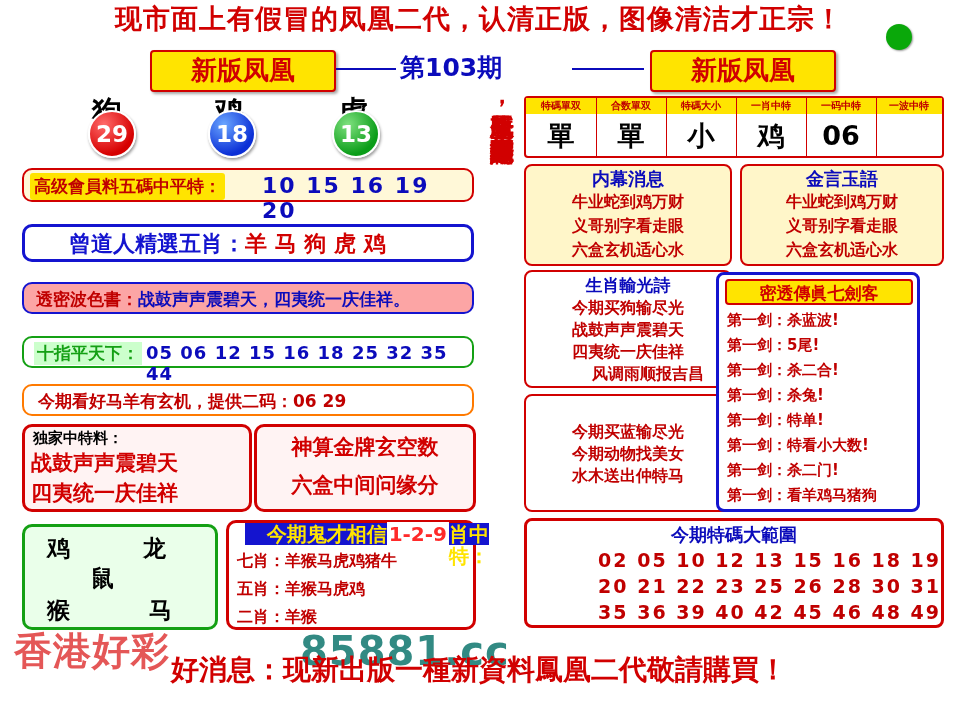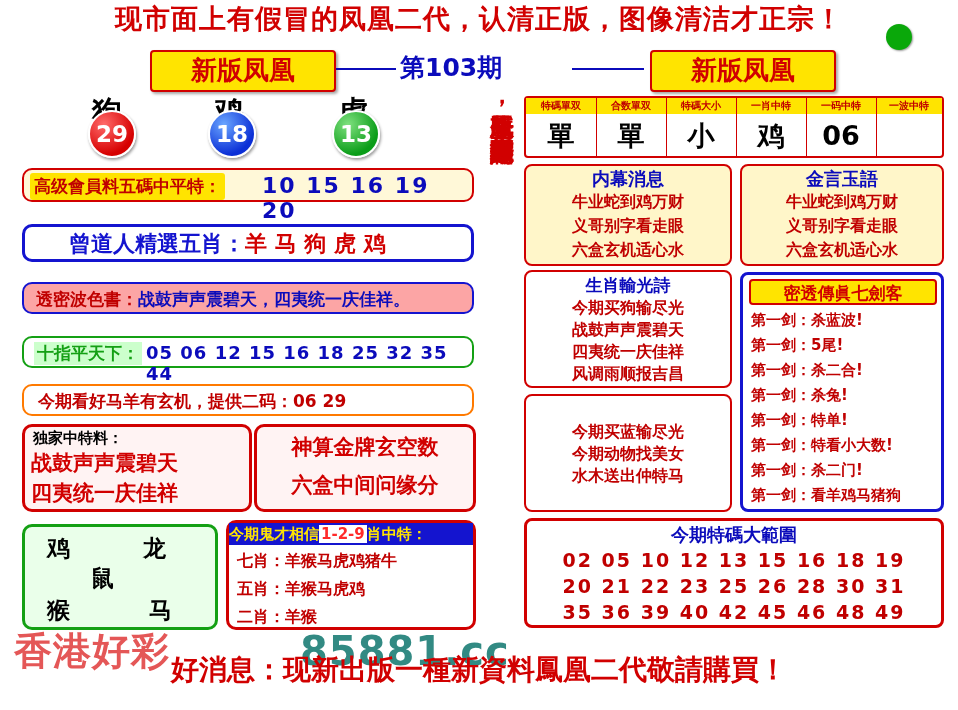--- a/index.html
+++ b/index.html
@@ -117,22 +117,22 @@
     background:#eaffea;border:3px solid #14a014;
   }
   .cluster span{position:absolute;font-size:23px;font-weight:bold;color:#000;}
 
   
   .box-ghost{
     left:226px;top:520px;width:250px;height:110px;
     background:#fff;border:3px solid #d10000;
   }
   .box-ghost .hdr{
-    position:absolute;left:0;top:0;width:100%;height:22px;background:#1414cf;
-    color:#ffe400;font-size:15px;font-weight:bold;text-align:left;line-height:22px;
+    position:absolute;left:16px;top:0;width:100%;height:22px;background:#1414cf;
+    color:#ffe400;font-size:20px;font-weight:bold;text-align:right;line-height:22px;
   }
   .box-ghost .hdr .hl{color:#ff2a2a;background:#ffffff;padding:0 2px;}
   .box-ghost .r{position:absolute;left:8px;font-size:16px;font-weight:bold;color:#c00000;}
 
   
   .vert{
     position:absolute;left:480px;top:96px;width:34px;height:560px;
     color:#d10000;font-size:24px;font-weight:bold;line-height:25px;
     writing-mode:vertical-rl;text-orientation:upright;letter-spacing:0px;
   }
@@ -171,37 +171,37 @@
 
   .p-poem2{
     left:524px;top:394px;width:208px;height:118px;
     background:#fff;border:2px solid #d10000;border-radius:8px;
   }
   .p-poem2 .hd{position:absolute;left:0;top:2px;width:100%;text-align:center;font-size:17px;font-weight:bold;color:#0b0bbb;}
   .p-poem2 .ln{position:absolute;left:0;width:100%;text-align:center;font-size:16px;font-weight:bold;color:#c00000;}
 
   
   .p-sword{
-    left:740px;top:272px;width:204px;height:240px;
+    left:716px;top:272px;width:204px;height:240px;
     background:#fff;border:3px solid #1414cf;border-radius:8px;
   }
   .p-sword .hd{
     position:absolute;left:6px;top:4px;width:188px;height:26px;background:#ffe400;
     border:2px solid #d10000;border-radius:4px;color:#d10000;font-size:17px;font-weight:bold;
     text-align:center;line-height:24px;box-sizing:border-box;
   }
   .p-sword .row{position:absolute;left:8px;font-size:15px;font-weight:bold;color:#c00000;}
 
   
   .p-range{
     left:524px;top:518px;width:420px;height:110px;
     background:#fff;border:3px solid #d10000;border-radius:8px;
   }
   .p-range .hd{position:absolute;left:0;top:2px;width:100%;text-align:center;font-size:18px;font-weight:bold;color:#0b0bbb;}
-  .p-range .nums{position:absolute;left:0;width:100%;text-align:center;font-size:19px;font-weight:bold;color:#c00000;letter-spacing:2px;}
+  .p-range .nums{position:absolute;left:0;width:100%;text-align:right;font-size:19px;font-weight:bold;color:#c00000;letter-spacing:2px;}
 
   
   .bottom{
     position:absolute;left:0;top:650px;width:958px;height:40px;
     text-align:center;font-size:28px;font-weight:bold;color:#d10000;line-height:40px;
   }
   .watermark{
     position:absolute;left:14px;top:626px;font-size:38px;font-weight:bold;
     color:#e03a3a;opacity:.85;letter-spacing:1px;
   }
@@ -321,21 +321,21 @@
     <div class="p-line" style="top:26px;">牛业蛇到鸡万财</div>
     <div class="p-line" style="top:50px;">义哥别字看走眼</div>
     <div class="p-line" style="top:74px;">六盒玄机适心水</div>
   </div>
 
   <div class="panel p-poem">
     <div class="hd">生肖輸光詩</div>
     <div class="ln" style="top:26px;">今期买狗输尽光</div>
     <div class="ln" style="top:48px;">战鼓声声震碧天</div>
     <div class="ln" style="top:70px;">四夷统一庆佳祥</div>
-    <div class="ln" style="top:92px;">风调雨顺报吉昌</div>
+    <div class="ln" style="top:92px;padding-left:20px;">风调雨顺报吉昌</div>
   </div>
 
   <div class="panel p-poem2">
     <div class="ln" style="top:26px;">今期买蓝输尽光</div>
     <div class="ln" style="top:48px;">今期动物找美女</div>
     <div class="ln" style="top:70px;">水木送出仲特马</div>
   </div>
 
   <div class="panel p-sword">
     <div class="hd">密透傳眞七劍客</div>

